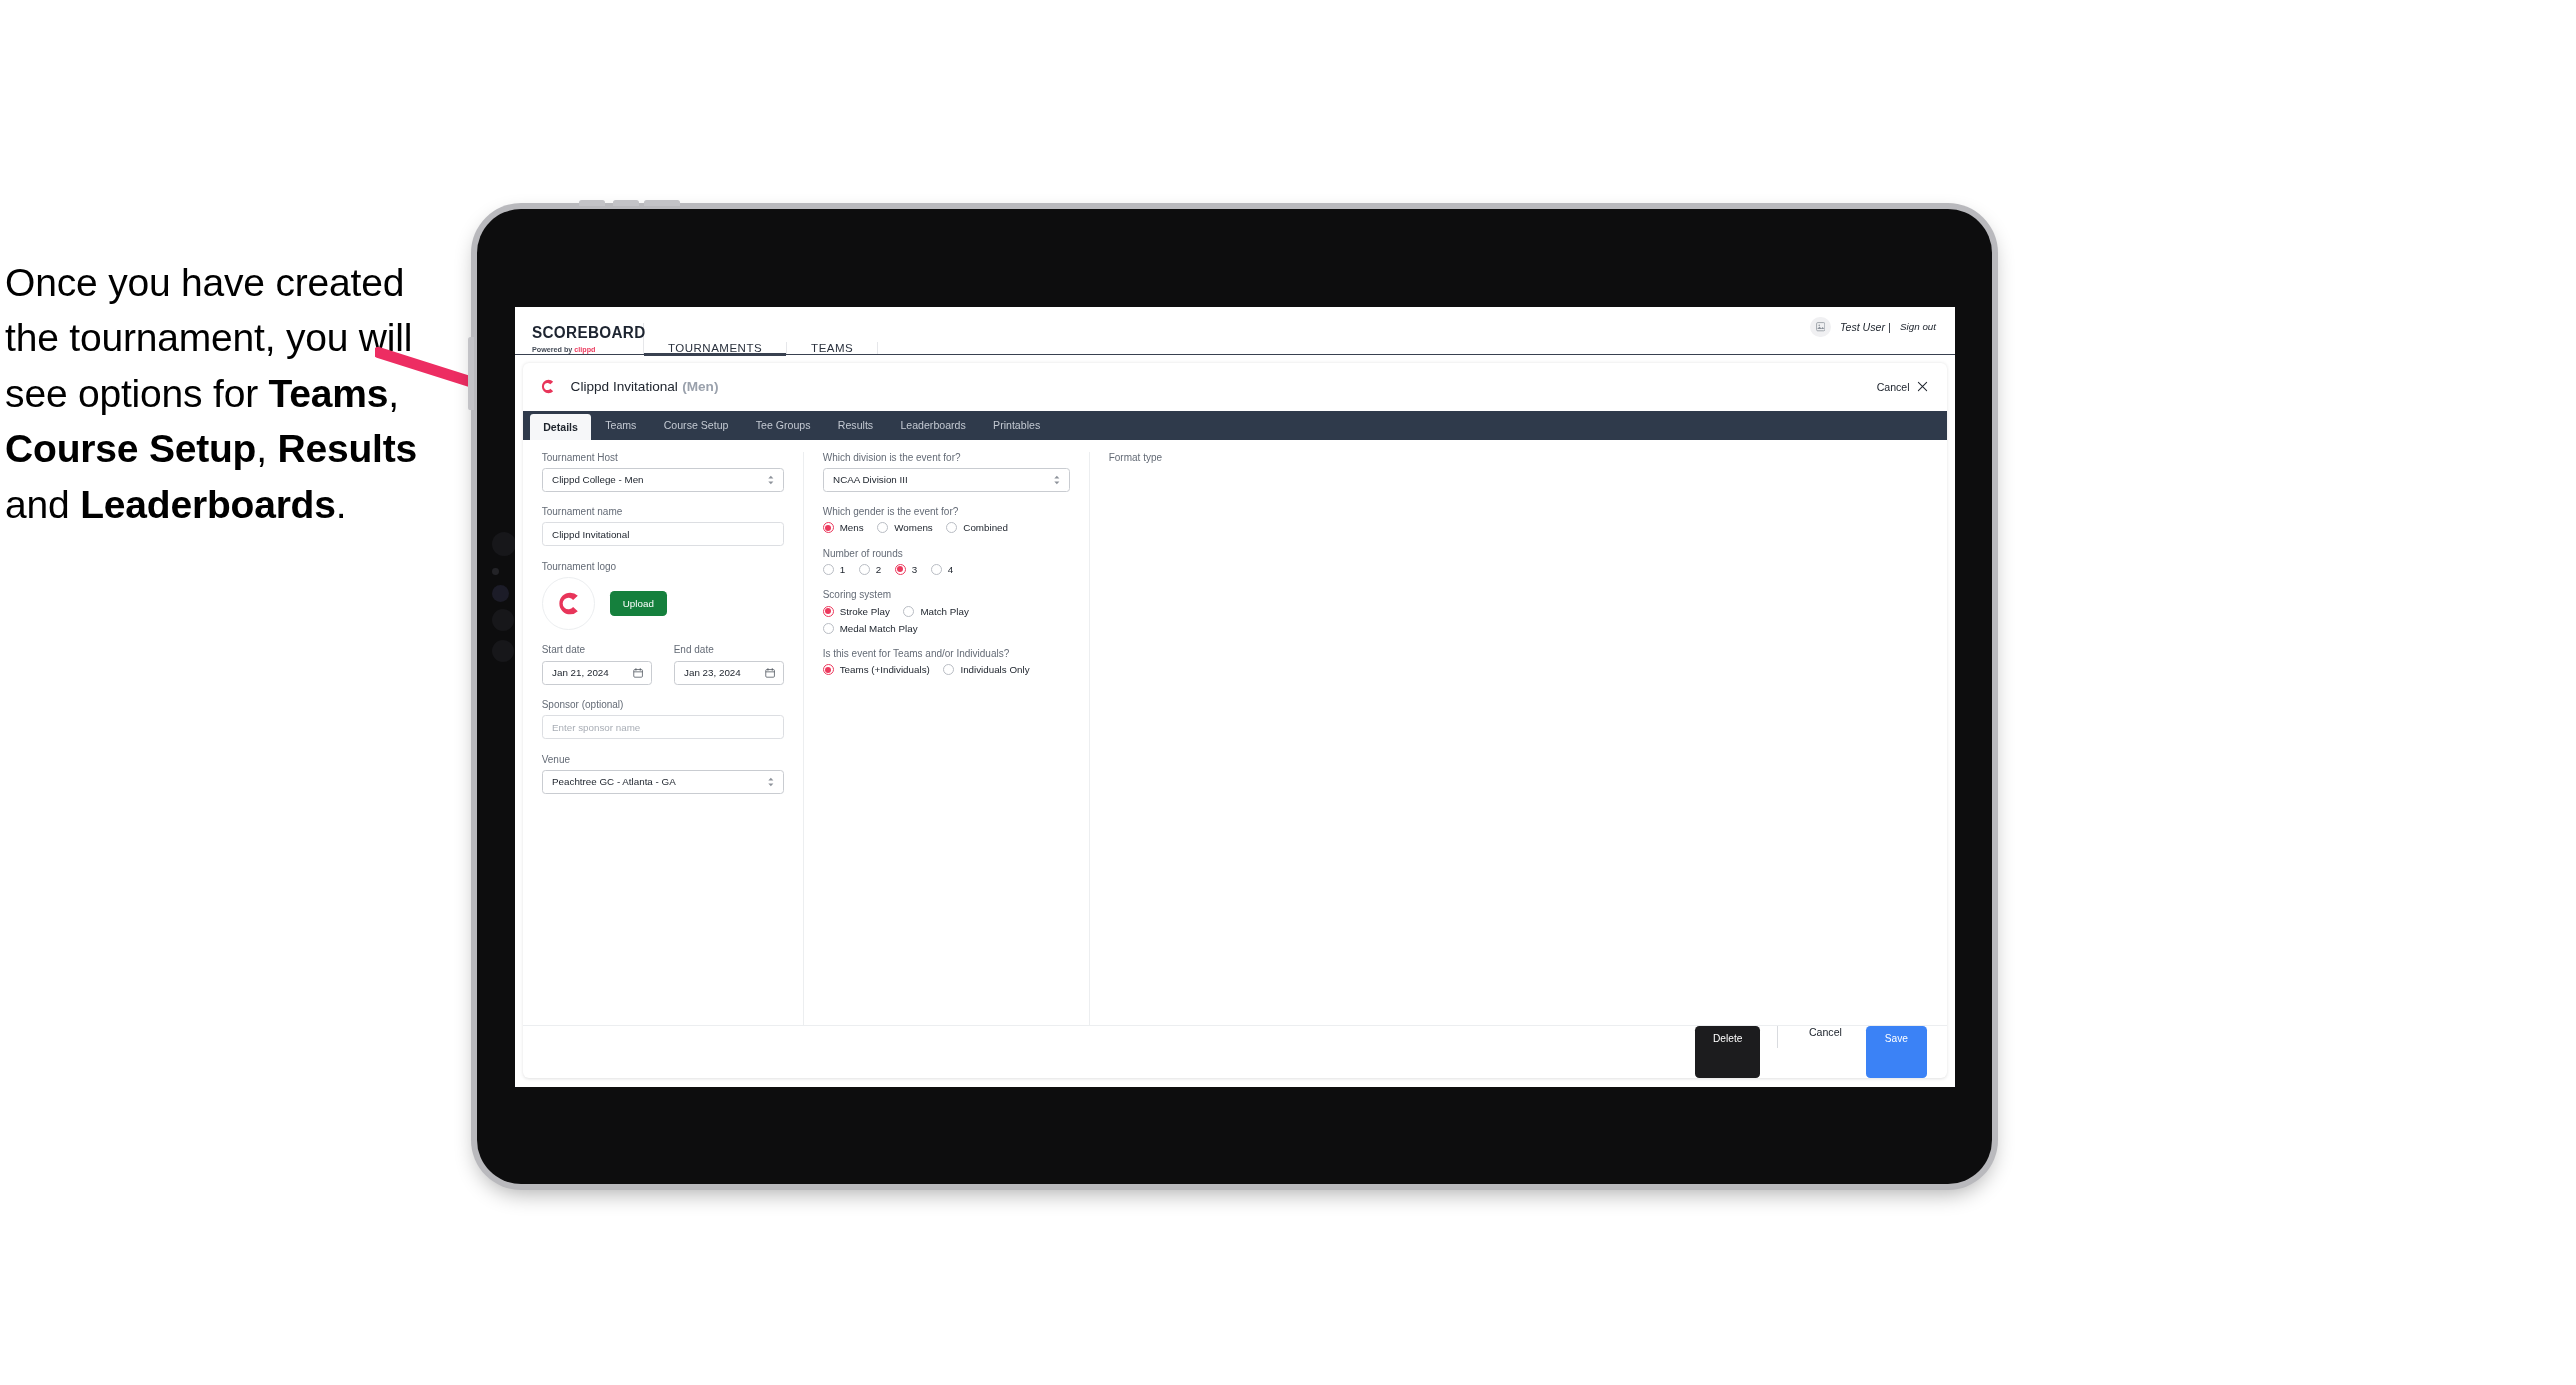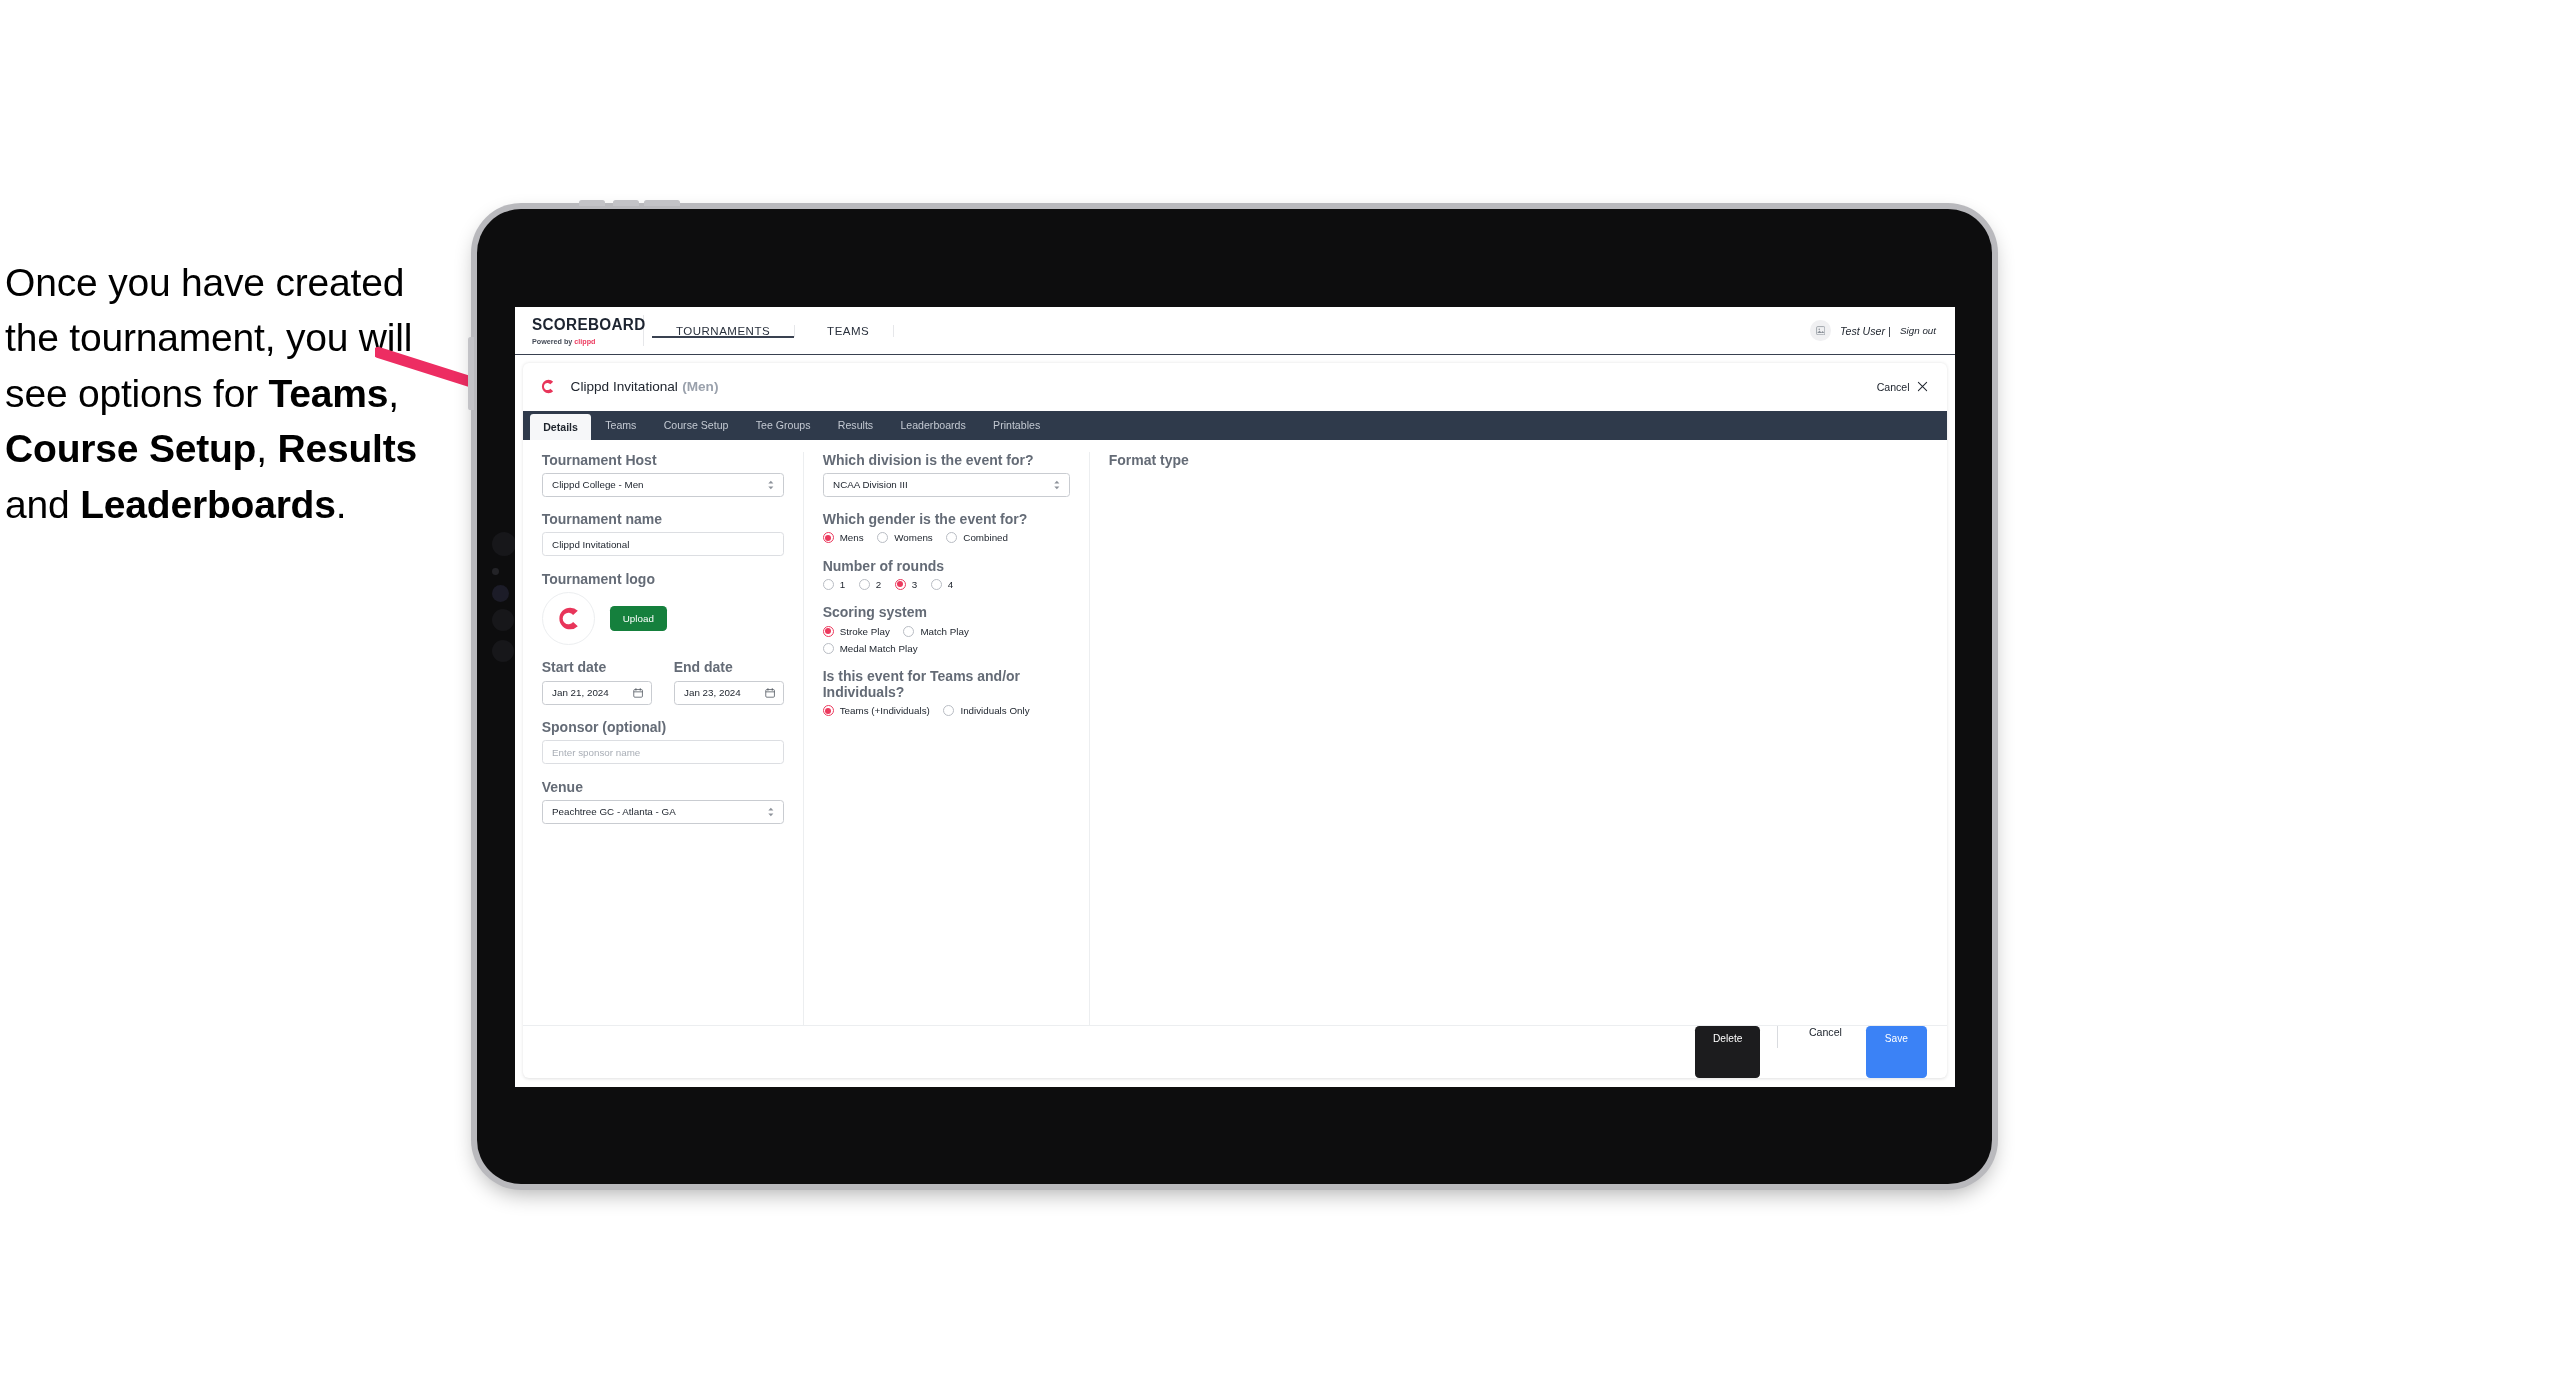--- a/index.html
+++ b/index.html
@@ -54,21 +54,21 @@
   .screen {
     position: absolute; left: 38px; top: 98px;
     width: 1440px; height: 780px;
     background: #ffffff;
     overflow: hidden;
   }
 
   
   .topnav {
     height: 48px; background: #fff; border-bottom: 1.7px solid #394150;
-    display: flex; align-items: center; position: relative; gap: 8px;
+    display: flex; align-items: flex-end; position: relative;
   }
   .brand {
     width: 129px; display: flex; flex-direction: column; justify-content: center;
     padding-left: 17px; border-right: 0.9px solid #e6e7ea;
   }
   .brand-main {
     font-size: 15.3px; font-weight: 700; letter-spacing: 0.3px; color: #1d2430;
     font-family: "Liberation Sans", sans-serif;
     transform: scaleY(1.12); transform-origin: left center;
   }
@@ -116,21 +116,21 @@
   }
   .tab.active { background:#f6f7f9; color:#1d232c; font-weight:600; height:25.5px; margin-top:3.4px; }
 
   
   .body { flex:1; display:flex; padding: 12px 0 0 0; }
   .col { padding: 0 19px; }
   .col-1 { width: 281px; border-right:0.9px solid #eceef0; }
   .col-2 { width: 286px; border-right:0.9px solid #eceef0; }
   .col-3 { flex:1; }
 
-  .flabel { font-size: 14px; color:#646b76; margin-bottom: 5.1px; font-weight: bold; }
+  .flabel { font-size: 10px; color:#646b76; margin-bottom: 5.1px; }
   .fgroup { margin-bottom: 14.5px; }
 
   .finput, .fselect {
     width: 100%; height: 24px; border:0.9px solid #c9ccd1; border-radius:3.4px;
     background:#fff; display:flex; align-items:center; padding: 0 9.4px;
     font-size: 9.8px; color:#222831; position:relative;
   }
   .finput.light { border-color:#dcdee2; }
   .finput .ph { color:#a9aeb6; }
   .fselect .chev { position:absolute; right:8.5px; top:50%; transform:translateY(-50%); }

